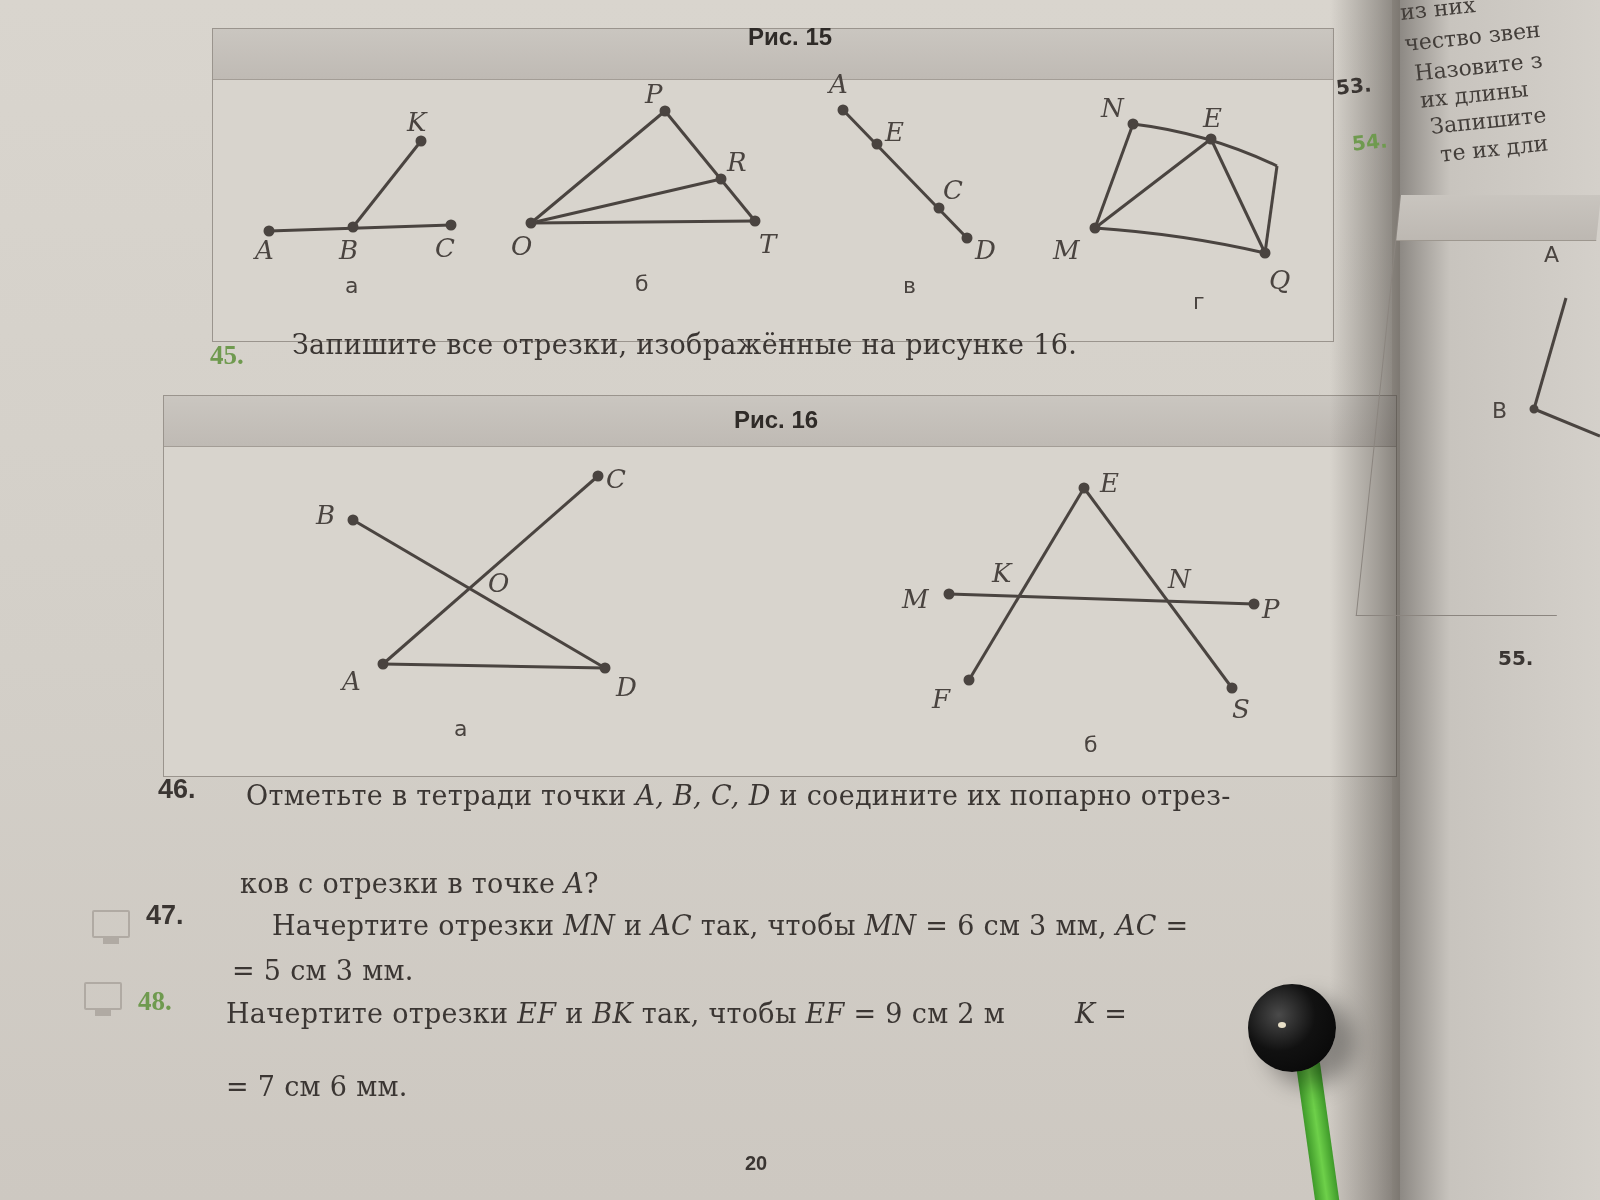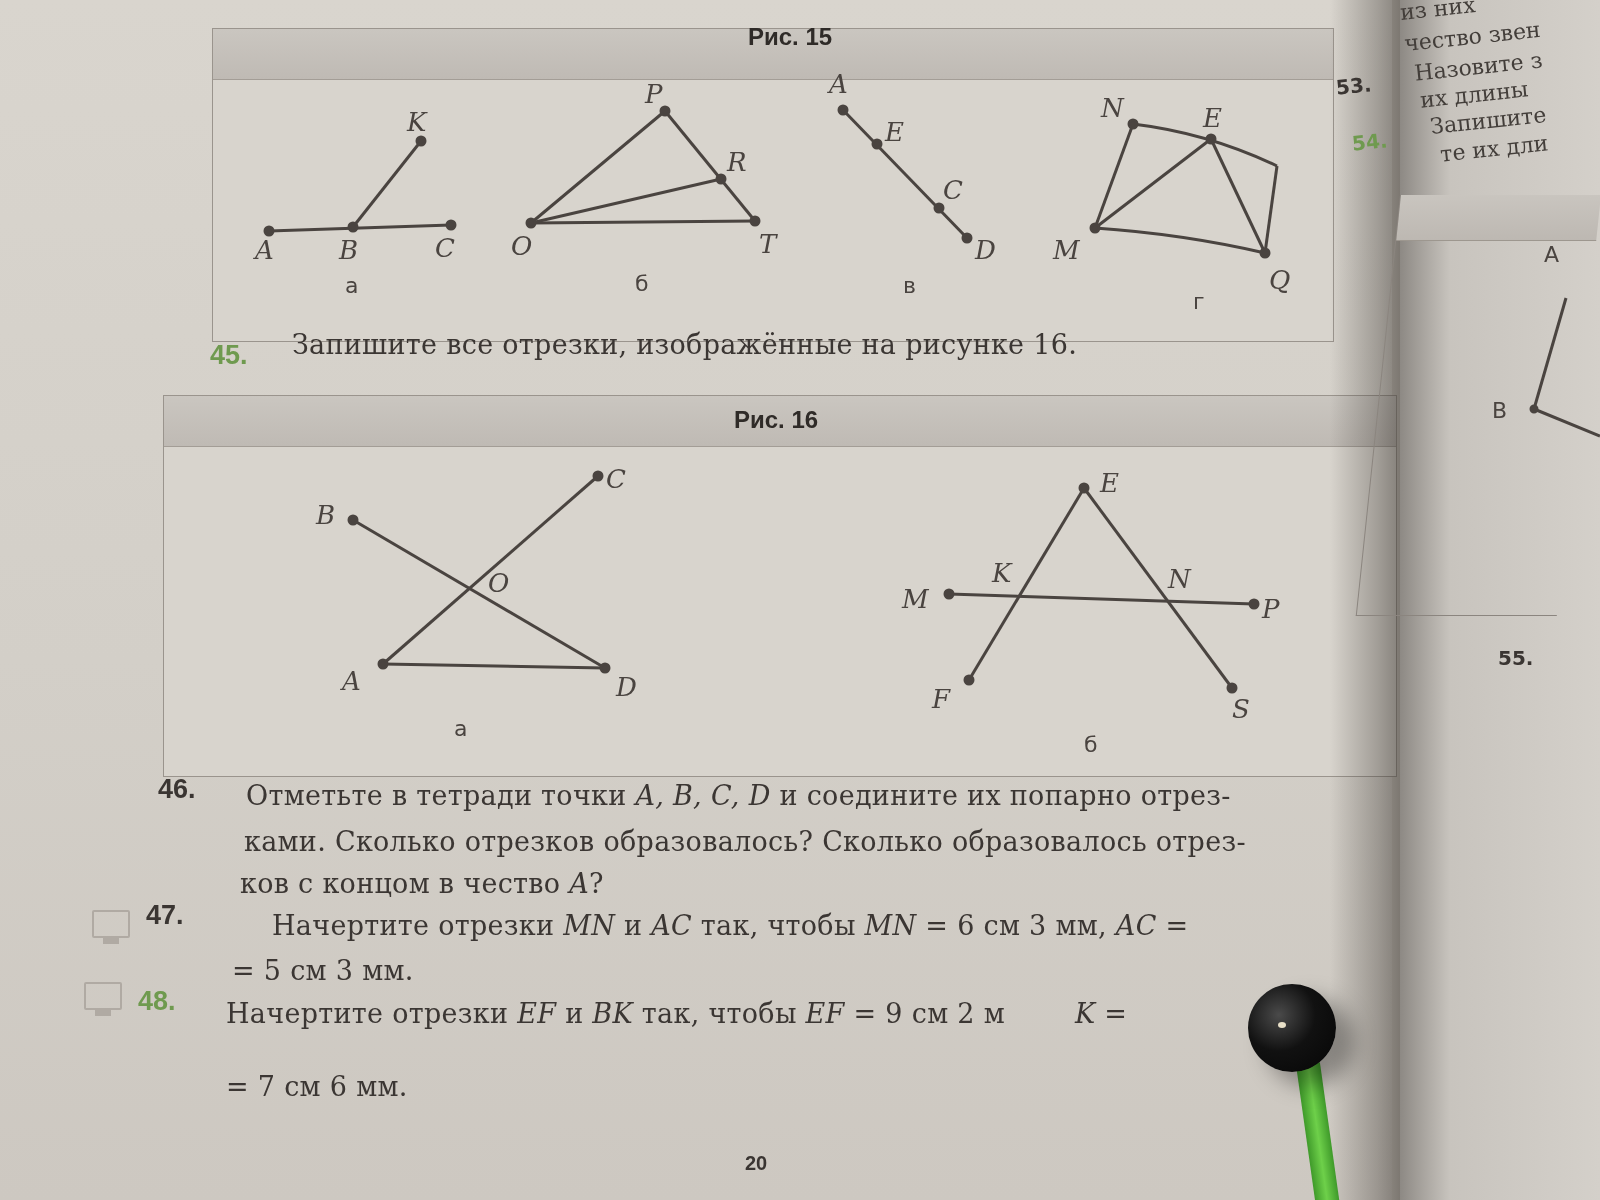--- a/index.html
+++ b/index.html
@@ -44,21 +44,21 @@
     font-size:24px; color:#2f2b28;
   }
   .task {
     position:absolute; font-family:"DejaVu Serif", serif; font-size:27px; color:#3b3633;
     white-space:nowrap; letter-spacing:0.3px;
   }
   .task i { font-family:"DejaVu Serif", serif; font-style:italic; }
   .num {
     position:absolute; font-family:"Liberation Sans", sans-serif; font-weight:bold; font-size:27px;
   }
-  .num.green { color:#6f9a4f; }
+  .num.green { color:#6f9a4f;font-family:Liberation Serif, serif; }
   .num.dark { color:#3a3532; }
   .monitor {
     position:absolute; width:34px; height:24px; border:2px solid #b0aaa3; border-radius:2px;
   }
   .monitor::after {
     content:""; position:absolute; left:9px; top:26px; width:16px; height:6px; background:#b0aaa3;
   }
   .page-num {
     position:absolute; left:745px; top:1152px; font-family:"Liberation Sans", sans-serif;
     font-weight:bold; font-size:20px; color:#3a3532;
@@ -192,23 +192,22 @@
         <text class="cap" x="290" y="340">а</text>
         <text class="cap" x="920" y="356">б</text>
       </g>
     </svg>
   </div>
 
   <div class="num dark" style="left:158px; top:774px;">46.</div>
   <div class="task" style="left:246px; top:780px;">
     <span>Отметьте в тетради точки </span><i>A, B, C, D</i><span> и соедините их попарно отрез-</span>
   </div>
-  <div class="task" style="left:244px; top:826px;">ками. Сколько отрезков образовалось? Сколько образовалось отрез-</div>
   <div class="task" style="left:240px; top:868px;">
-    <span>ков с концом в чество </span><i>A</i><span>?</span>
+    <span>ков с отрезки в точке </span><i>A</i><span>?</span>
   </div>
 
   <div class="monitor" style="left:92px; top:910px;"></div>
   <div class="num dark" style="left:146px; top:900px;">47.</div>
   <div class="task" style="left:228px; top:910px;margin-left:44px;">
     <span>Начертите отрезки </span><i>MN</i><span> и </span><i>AC</i><span> так, чтобы </span><i>MN</i><span> = 6 см 3 мм, </span><i>AC</i><span> =</span>
   </div>
   <div class="task" style="left:232px; top:955px;">= 5 см 3 мм.</div>
 
   <div class="monitor" style="left:84px; top:982px;"></div>

